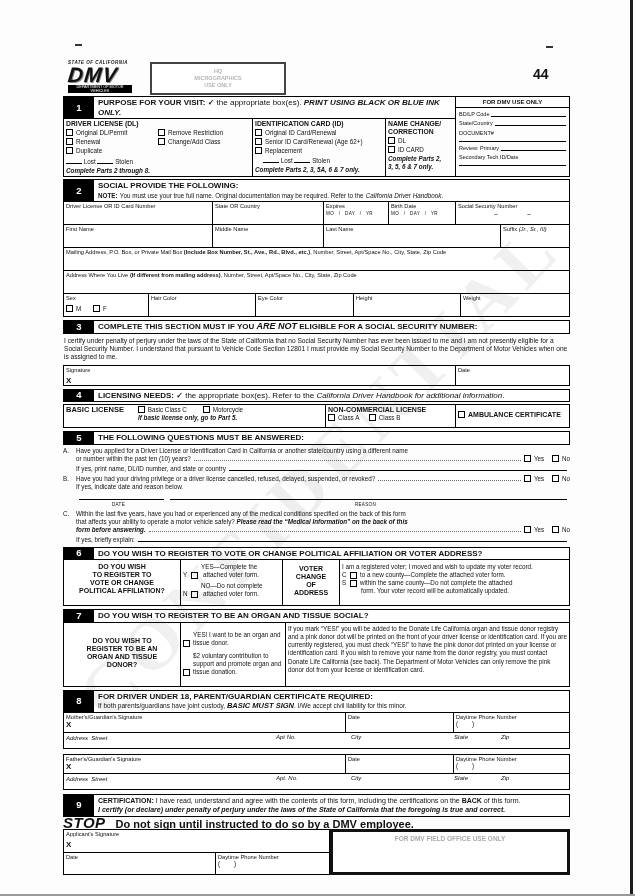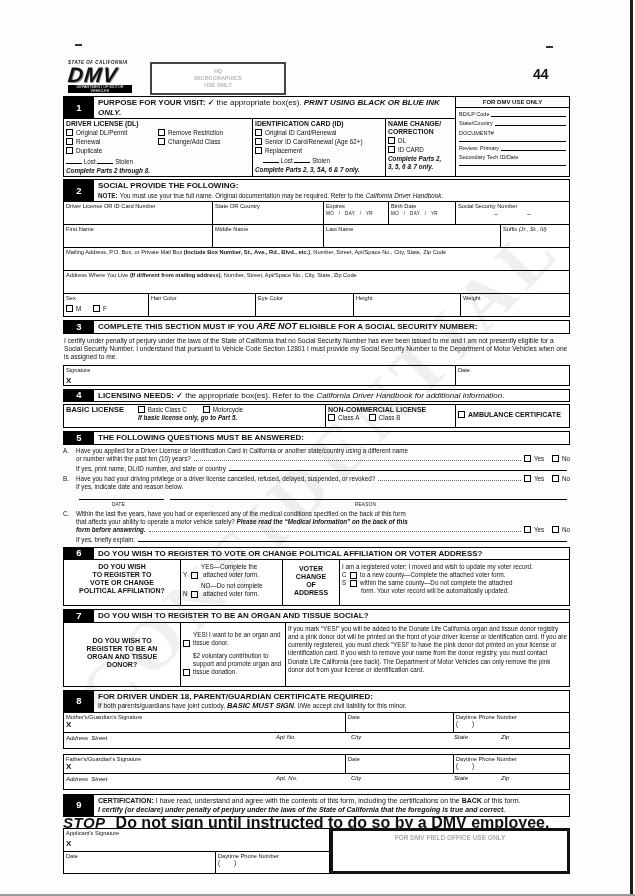--- a/index.html
+++ b/index.html
@@ -48,21 +48,21 @@
 .qlet { width:13px; flex:none; }
 .qbody { flex:1; }
 .s5 { padding:2px 0 3px; }
 
 .dmvuse { width:115px; flex:none; border:1.5px solid #000; border-left:1px solid #000; }
 .dmvuse-t { text-align:center; font-weight:bold; font-size:6px; border-bottom:1px solid #000; padding:1px 0; }
 .duf { display:flex; padding:1.5px 3px 0; font-size:5.5px; }
 .duf .wline { margin:0 0 1px 2px; }
 .stop-row { display:flex; align-items:baseline; padding:2px 0 1px; }
 .stop-word { font-size:15px; font-weight:bold; font-style:italic; letter-spacing:0.5px; margin-right:10px; }
-.stop-text { font-size:16px; font-weight:bold; }
+.stop-text { font-size:11px; font-weight:bold; }
 .office-box { width:240px; flex:none; border:3px solid #111; background:#fff; text-align:center;
   color:#aaa; font-weight:bold; font-size:6.5px; padding-top:3px; }
 .pre { white-space:pre; }
 </style>
 </head>
 <body>
 
 <div class="watermark">CONFIDENTIAL</div>
 <div class="edge-right"></div>
 <div class="edge-bottom"></div>

